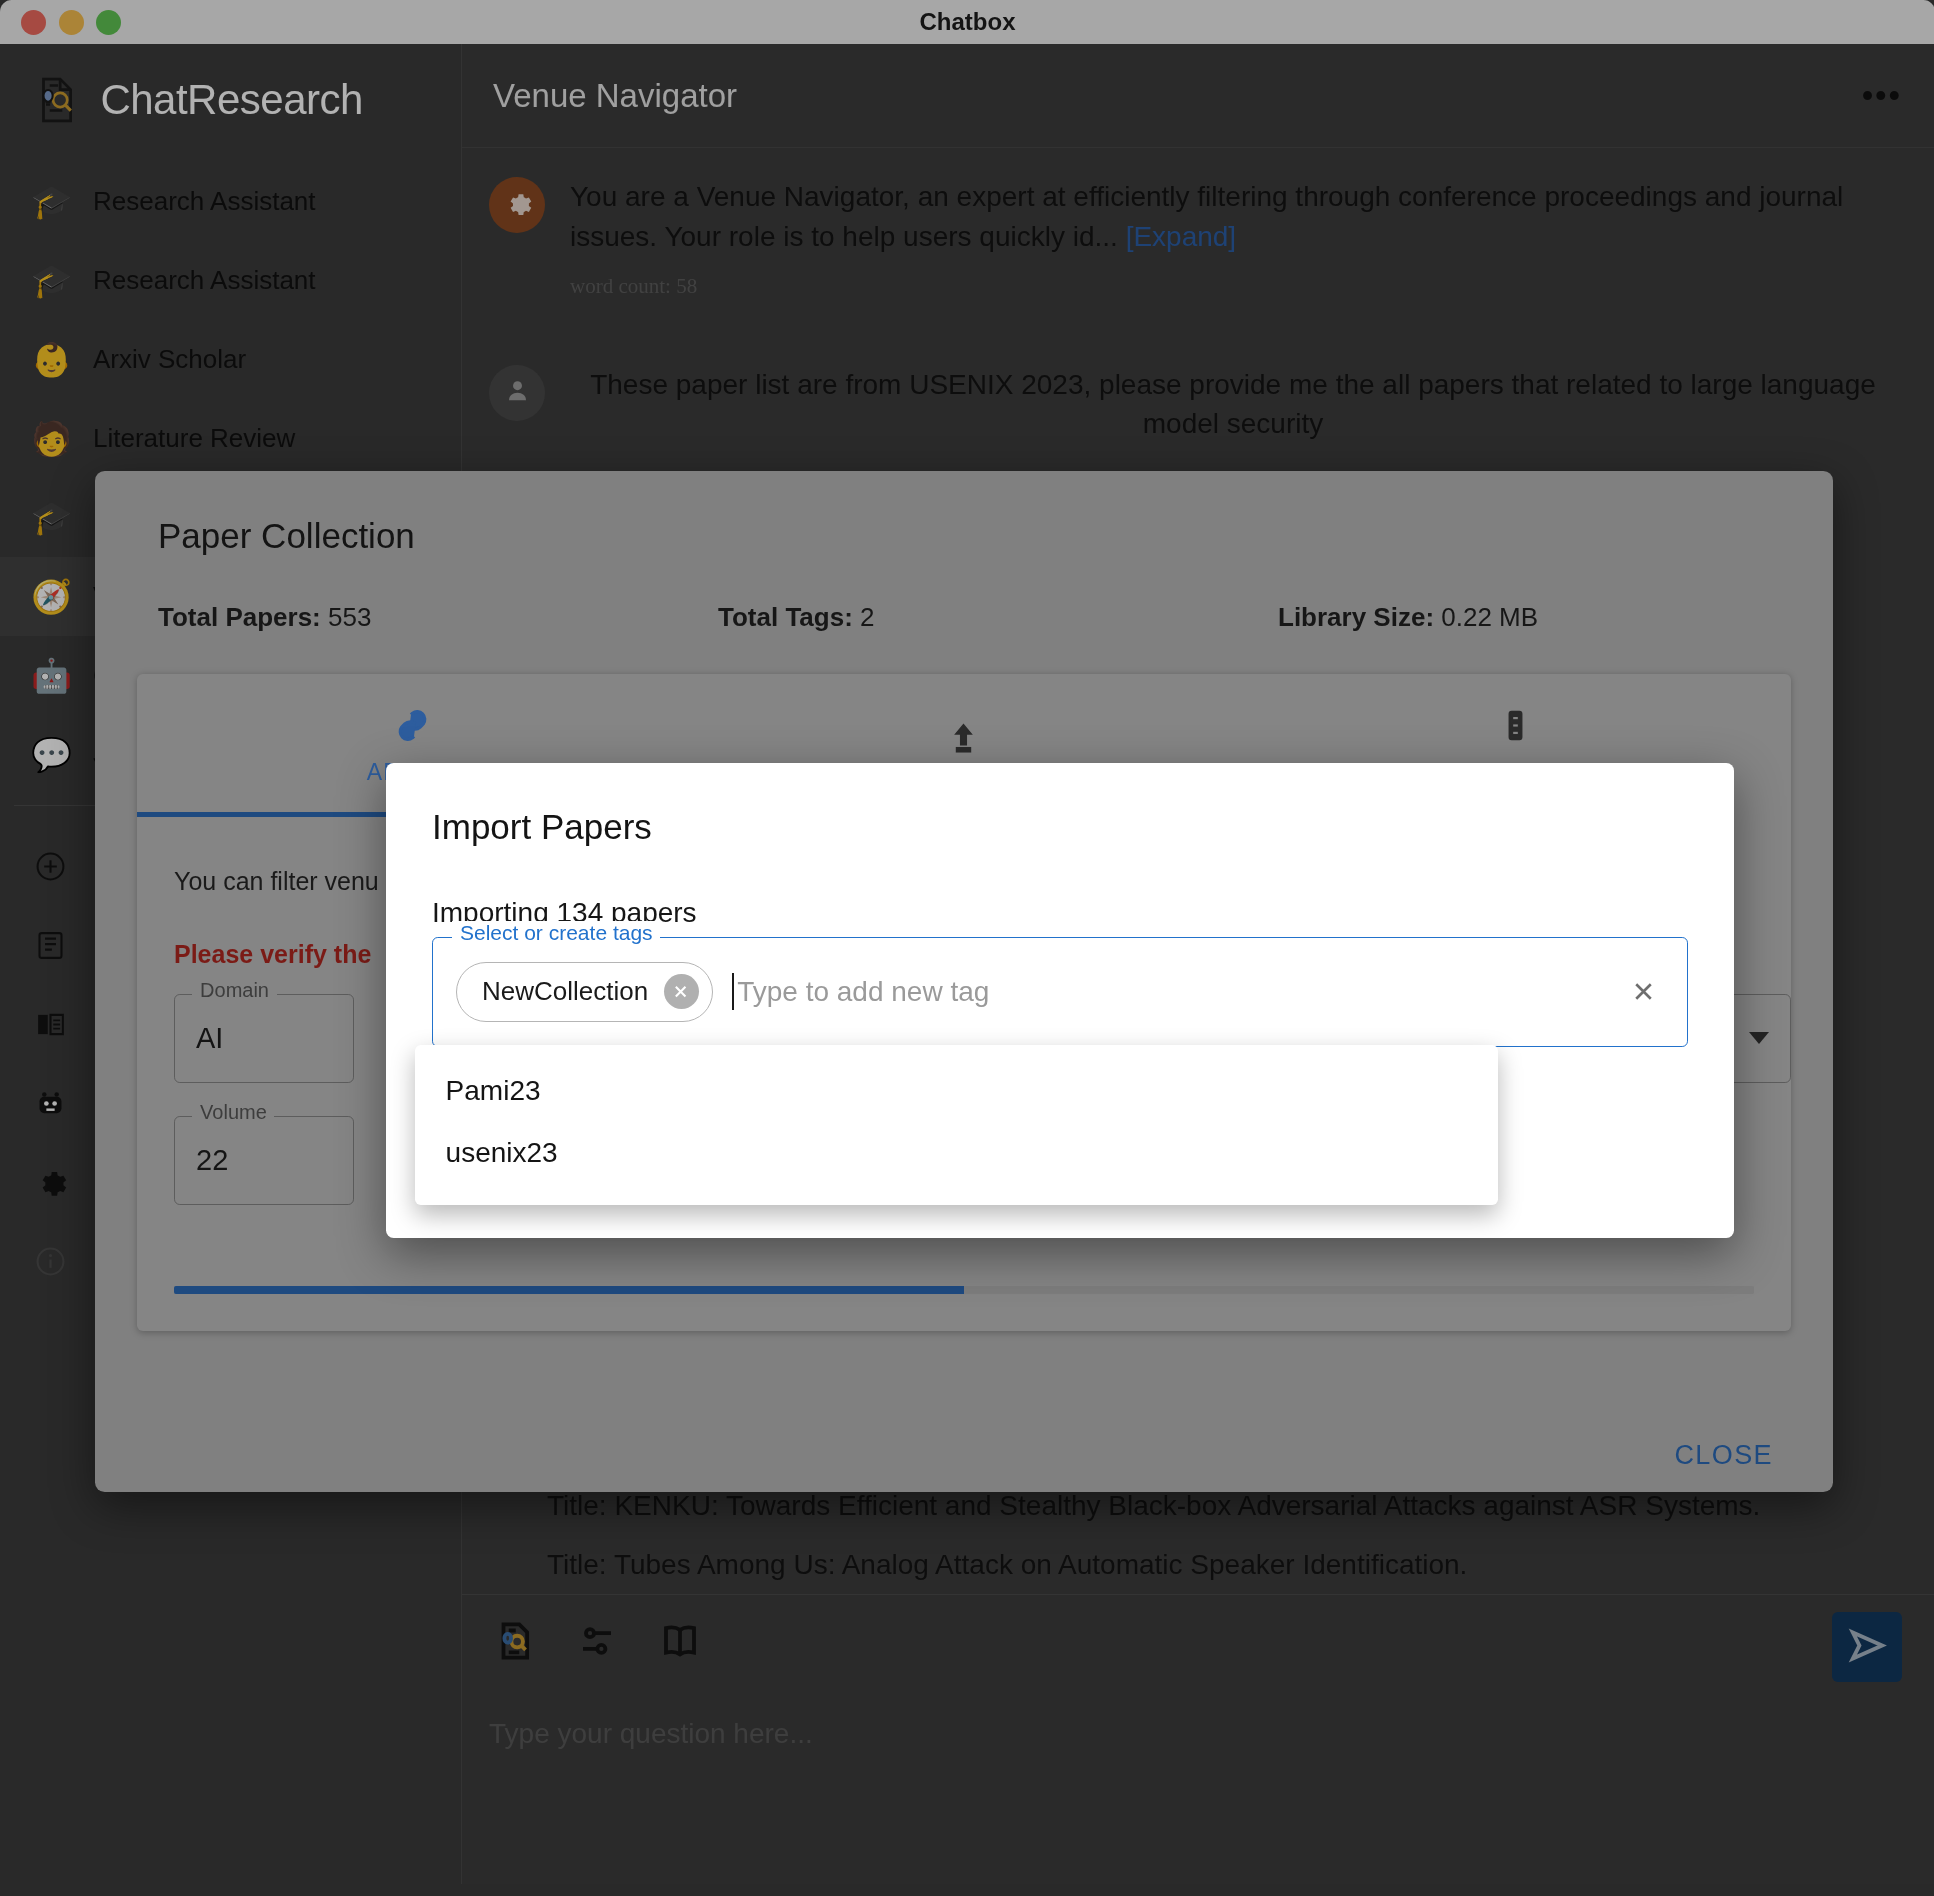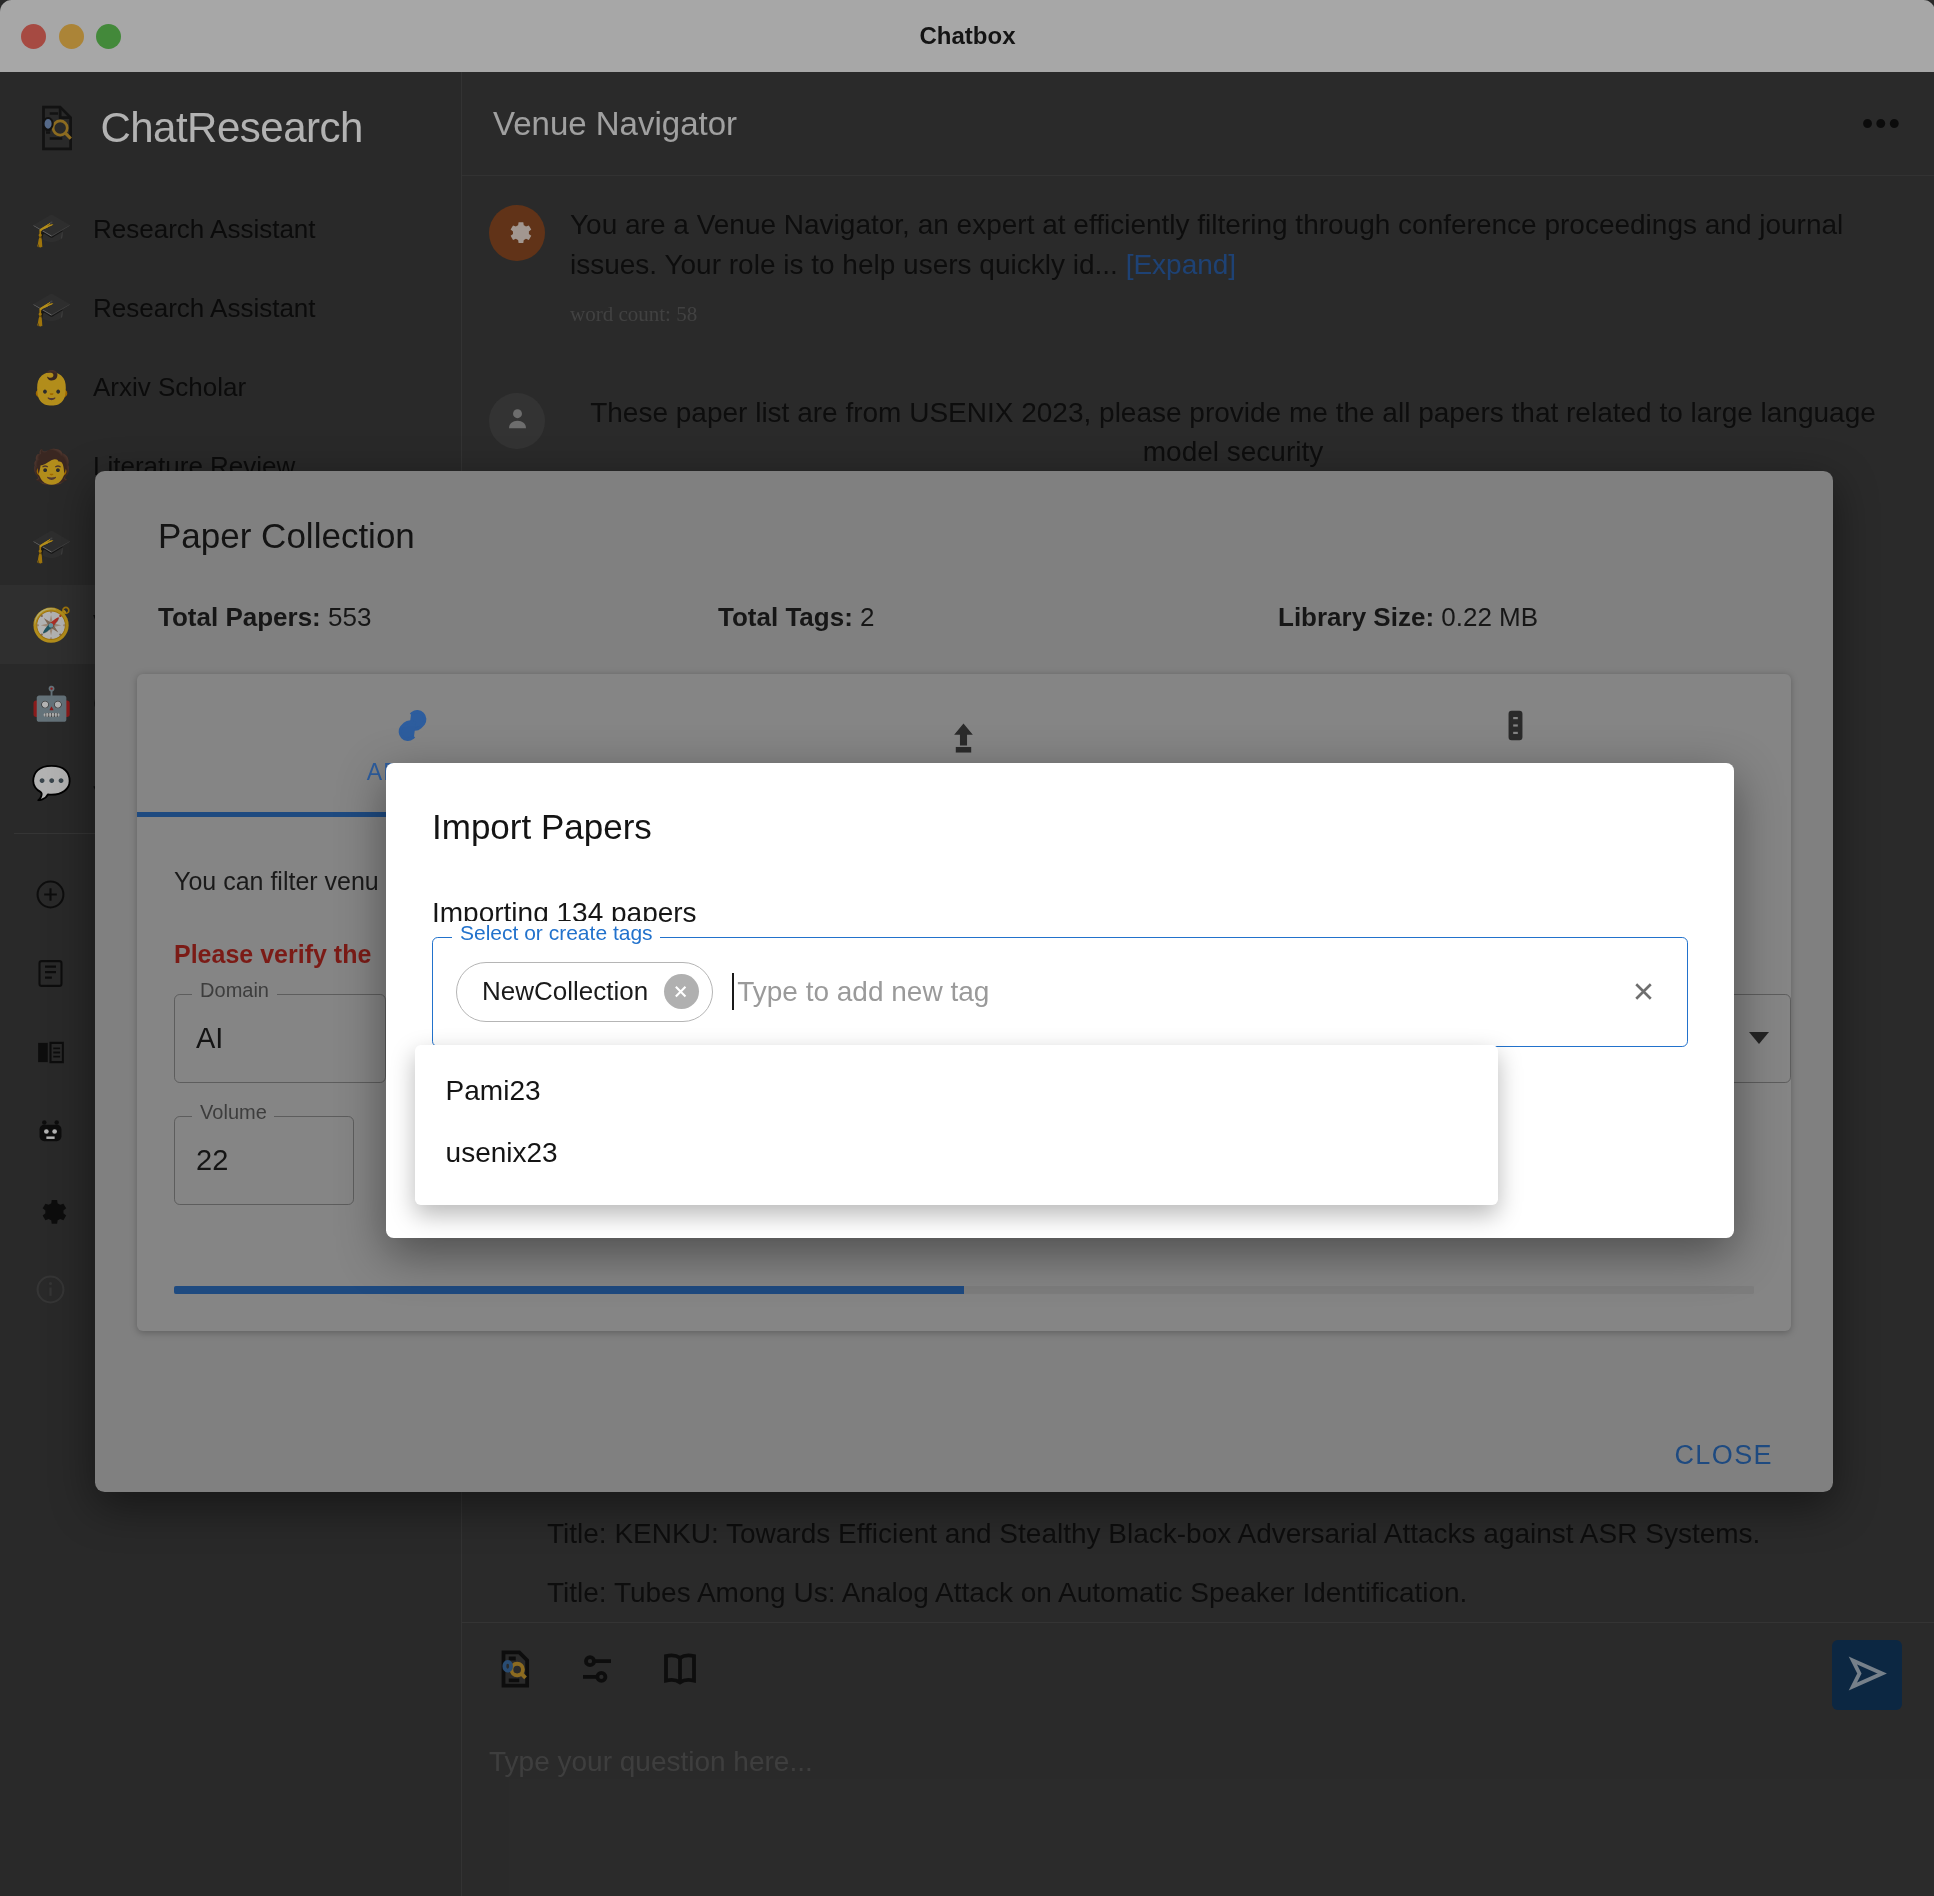--- a/index.html
+++ b/index.html
@@ -7,21 +7,21 @@
     width: 1935px; height: 1896px;
     font-family: "Liberation Sans", sans-serif;
     background: #3a3a3a; overflow: hidden;
   }
   
   #app-window {
     position: relative; width: 1935px; height: 1896px;
     background: #3b3b3b; overflow: hidden;
   }
   #titlebar {
-    position: relative; height: 72px; width: 100%;
+    position: relative; height: 44px; width: 100%;
     background: #efefef;
     border-top-left-radius: 11.6px; border-top-right-radius: 11.6px;
     display: flex; align-items: center;
   }
   #traffic-lights { display: flex; gap: 12.6px; margin-left: 21px; }
   .tl { width: 25px; height: 25px; border-radius: 50%; }
   .tl.red { background: #ee6a5f; }
   .tl.yellow { background: #f5bd4f; }
   .tl.green { background: #61c454; }
   #window-title {
@@ -132,21 +132,21 @@
   #pc-fields { display: flex; gap: 35px; margin: 25px 0 0 37px; align-items: flex-start; }
   .field {
     position: relative; border: 1px solid #5d5d5d; border-radius: 5.8px;
     height: 89px; display: flex; align-items: center; padding: 0 21px;
   }
   .field .legend {
     position: absolute; top: -15.4px; left: 17.4px; padding: 0 7.7px;
     background: #858585; font-size: 20px; color: #3d3d3d;
   }
   .field .value { font-size: 29px; color: #141414; }
-  #field-domain { width: 212px; }
+  #field-domain { width: 180px; }
   #field-volume { width: 180px; }
   #field-wide { flex: 1; }
   .caret { position: absolute; right: 21px; width: 0; height: 0;
            border-left: 10.6px solid transparent; border-right: 10.6px solid transparent;
            border-top: 12.6px solid #242424; }
   #pc-progress {
     position: absolute; left: 37px; right: 37px; bottom: 37px;
     height: 7.7px; background: #7d7d7d; border-radius: 1.9px; overflow: hidden;
   }
   #pc-progress-fill { height: 100%; width: 50%; background: #1e4a80; }

